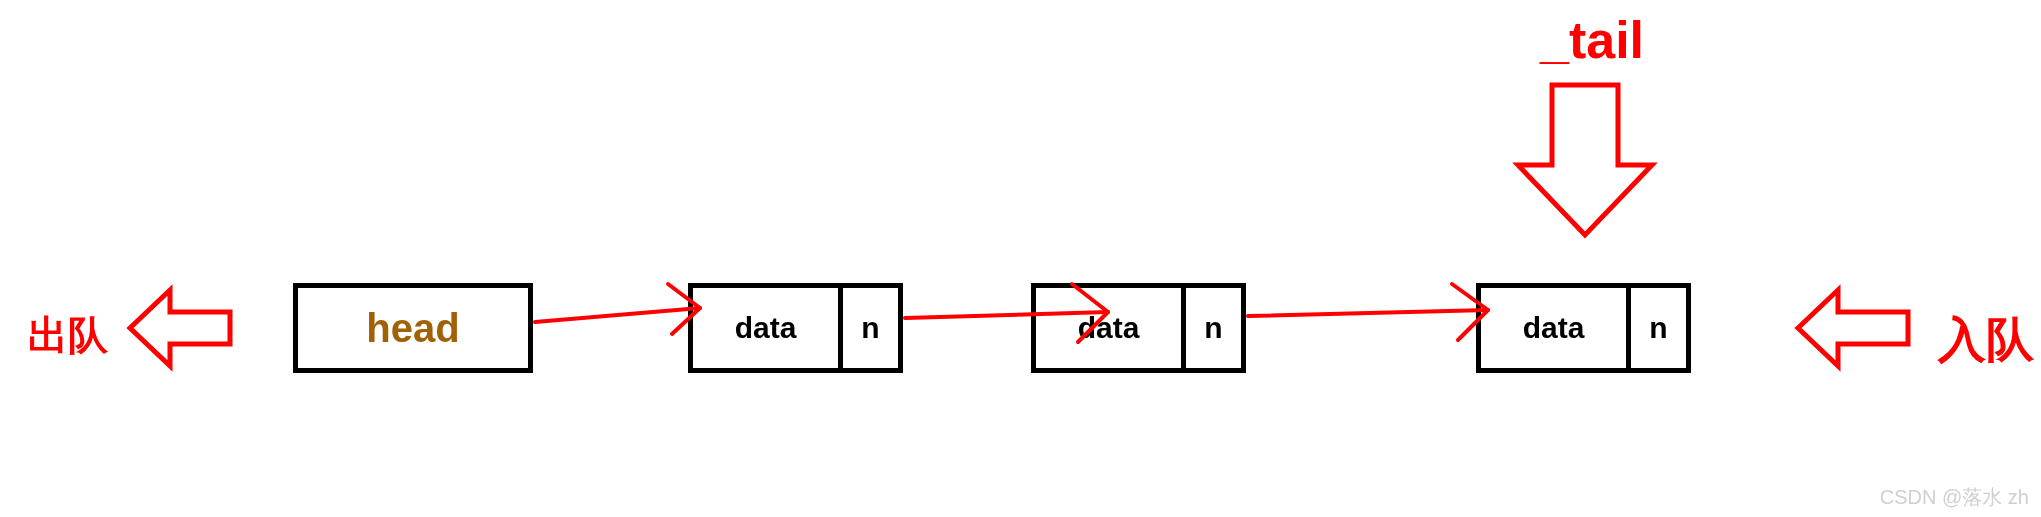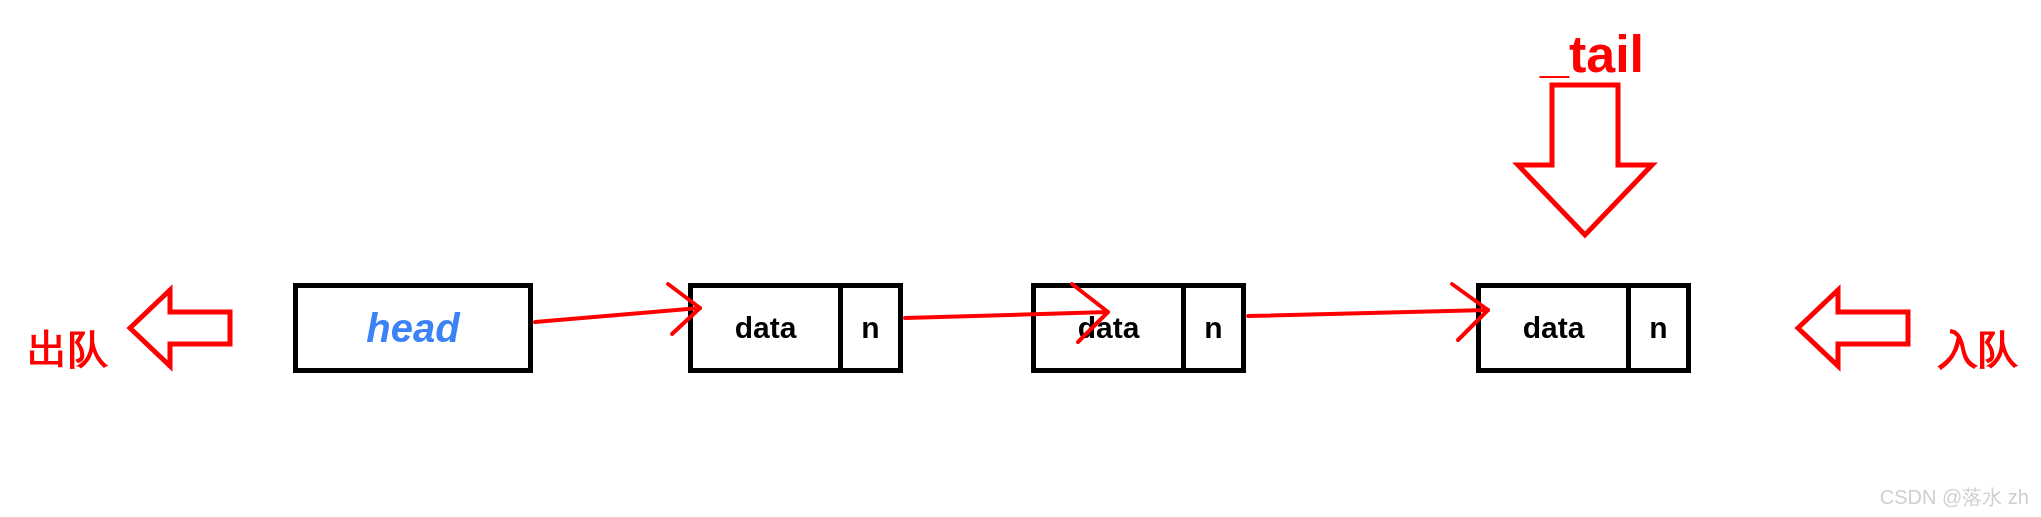--- a/index.html
+++ b/index.html
@@ -7,28 +7,26 @@
     padding: 0;
     width: 2041px;
     height: 517px;
     background: #ffffff;
     font-family: Arial, "Microsoft YaHei", sans-serif;
     position: relative;
   }
   .label {
     position: absolute;
     font-weight: bold;
-    color: #3b82f6;
-    font-style: italic;
+    color: #a16207;
   }
   .red-label {
     position: absolute;
     color: #ff0000;
     font-weight: bold;
-    margin-top: 14px;
   }
   .box {
     position: absolute;
     border: 5px solid #000;
     background: #fff;
     display: flex;
     align-items: center;
     justify-content: center;
     box-sizing: border-box;
   }
@@ -71,21 +69,21 @@
     width: 2041px;
     height: 517px;
     pointer-events: none;
   }
 </style>
 </head>
 <body>
 
 <div class="red-label" style="left:28px; top:308px; font-size:40px;font-family:Liberation Mono, monospace;">出队</div>
 
-<div class="red-label" style="left:1938px; top:308px; font-size:40px;">入队</div>
+<div class="red-label" style="left:1938px; top:308px; font-size:48px;">入队</div>
 
 <div class="red-label" style="left:1540px; top:10px; font-size:52px;">_tail</div>
 
 <div class="box" style="left:293px; top:283px; width:240px; height:90px;">
   <span class="label" style="position:static; font-size:40px;">head</span>
 </div>
 
 <div class="node" style="left:688px; top:283px; width:215px; height:90px;">
   <div class="data">data</div>
   <div class="next">n</div>

